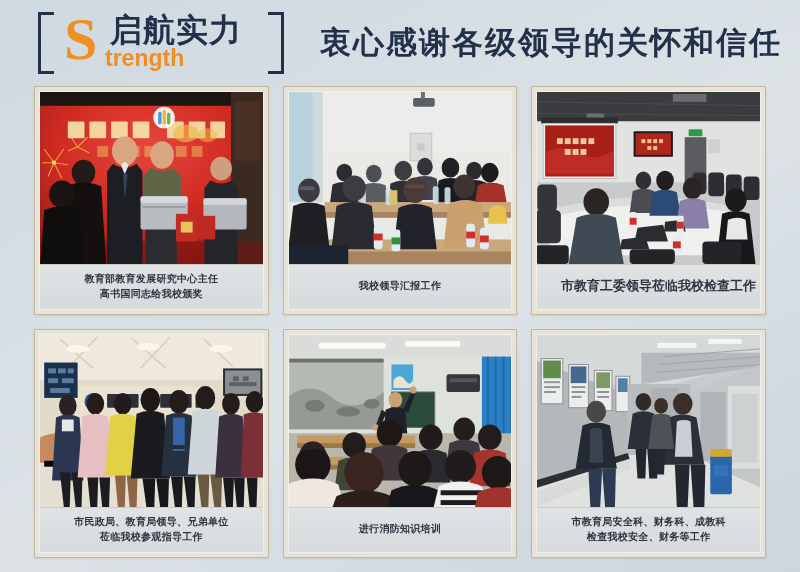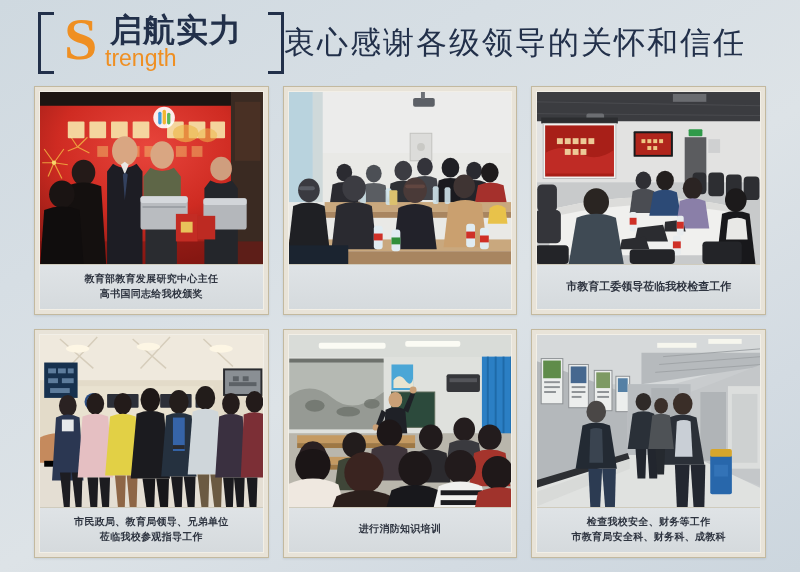--- a/index.html
+++ b/index.html
@@ -79,30 +79,31 @@
     letter-spacing: 1px;
     line-height: 1.05;
     white-space: nowrap;
   }
 
   .logo-en {
     position: absolute;
     left: 43px;
     top: 33px;
     font-size: 23px;
-    font-weight: 400;
+    font-weight: 700;
     color: #ef8f22;
     letter-spacing: 0px;
     line-height: 1;
     white-space: nowrap;
   }
 
   .header-title {
+    margin-left: 36px;
     font-size: 31px;
-    font-weight: 400;
+    font-weight: 700;
     color: #22304a;
     letter-spacing: 2px;
     white-space: nowrap;
   }
 
   
   .grid {
     flex: 1 1 auto;
     display: grid;
     grid-template-columns: repeat(3, 1fr);
@@ -151,21 +152,21 @@
   }
 
   .caption-line {
     font-size: 10px;
     font-weight: 700;
     color: #2e3440;
     line-height: 1.45;
     letter-spacing: 0.3px;
     white-space: nowrap;
   }
-  .caption.single .caption-line { font-size: 11px; letter-spacing: 0; }
+  .caption.single .caption-line { font-size: 13px; letter-spacing: 0; text-align: right; }
 </style>
 </head>
 <body>
 
 <div class="page">
 
   <div class="header">
 
     <div class="logo-block">
       <span class="bracket left"></span>
@@ -358,20 +359,21 @@
               <rect x="182" y="134" width="9" height="24" rx="3" fill="#e0ecf2"></rect>
               <rect x="182" y="142" width="9" height="7" fill="#cf3027"></rect>
               <rect x="196" y="138" width="9" height="22" rx="3" fill="#e0ecf2"></rect>
               <rect x="196" y="146" width="9" height="7" fill="#cf3027"></rect>
               <path d="M206 118 q8 -6 16 0 l2 16 h-20 z" fill="#e8c24a"></path>
             </g>
             <rect x="0" y="156" width="62" height="19" fill="#1b2430"></rect>
           </svg>
         </div>
         <div class="caption">
+          <div class="caption-line">我校领导汇报工作</div>
         </div>
       </div>
     </div>
 
     <div class="card">
       <div class="card-inner">
         <div class="photo">
           <svg viewBox="0 0 230 175" preserveAspectRatio="xMidYMid slice">
             <rect width="230" height="175" fill="#d8d9da"></rect>
             <rect x="0" y="0" width="230" height="30" fill="#3b3c40"></rect>
@@ -788,20 +790,20 @@
             </g>
 
             <g>
               <rect x="178" y="122" width="22" height="40" rx="2" fill="#2867ab"></rect>
               <rect x="178" y="116" width="22" height="8" rx="2" fill="#d6a62c"></rect>
               <rect x="182" y="132" width="14" height="12" fill="#3a7cbf" opacity="0.6"></rect>
             </g>
           </svg>
         </div>
         <div class="caption">
+          <div class="caption-line">市教育局安全科、财务科、成教科</div>
           <div class="caption-line">检查我校安全、财务等工作</div>
-          <div class="caption-line">市教育局安全科、财务科、成教科</div>
         </div>
       </div>
     </div>
 
   </div>
 </div>
 
 </body></html>

